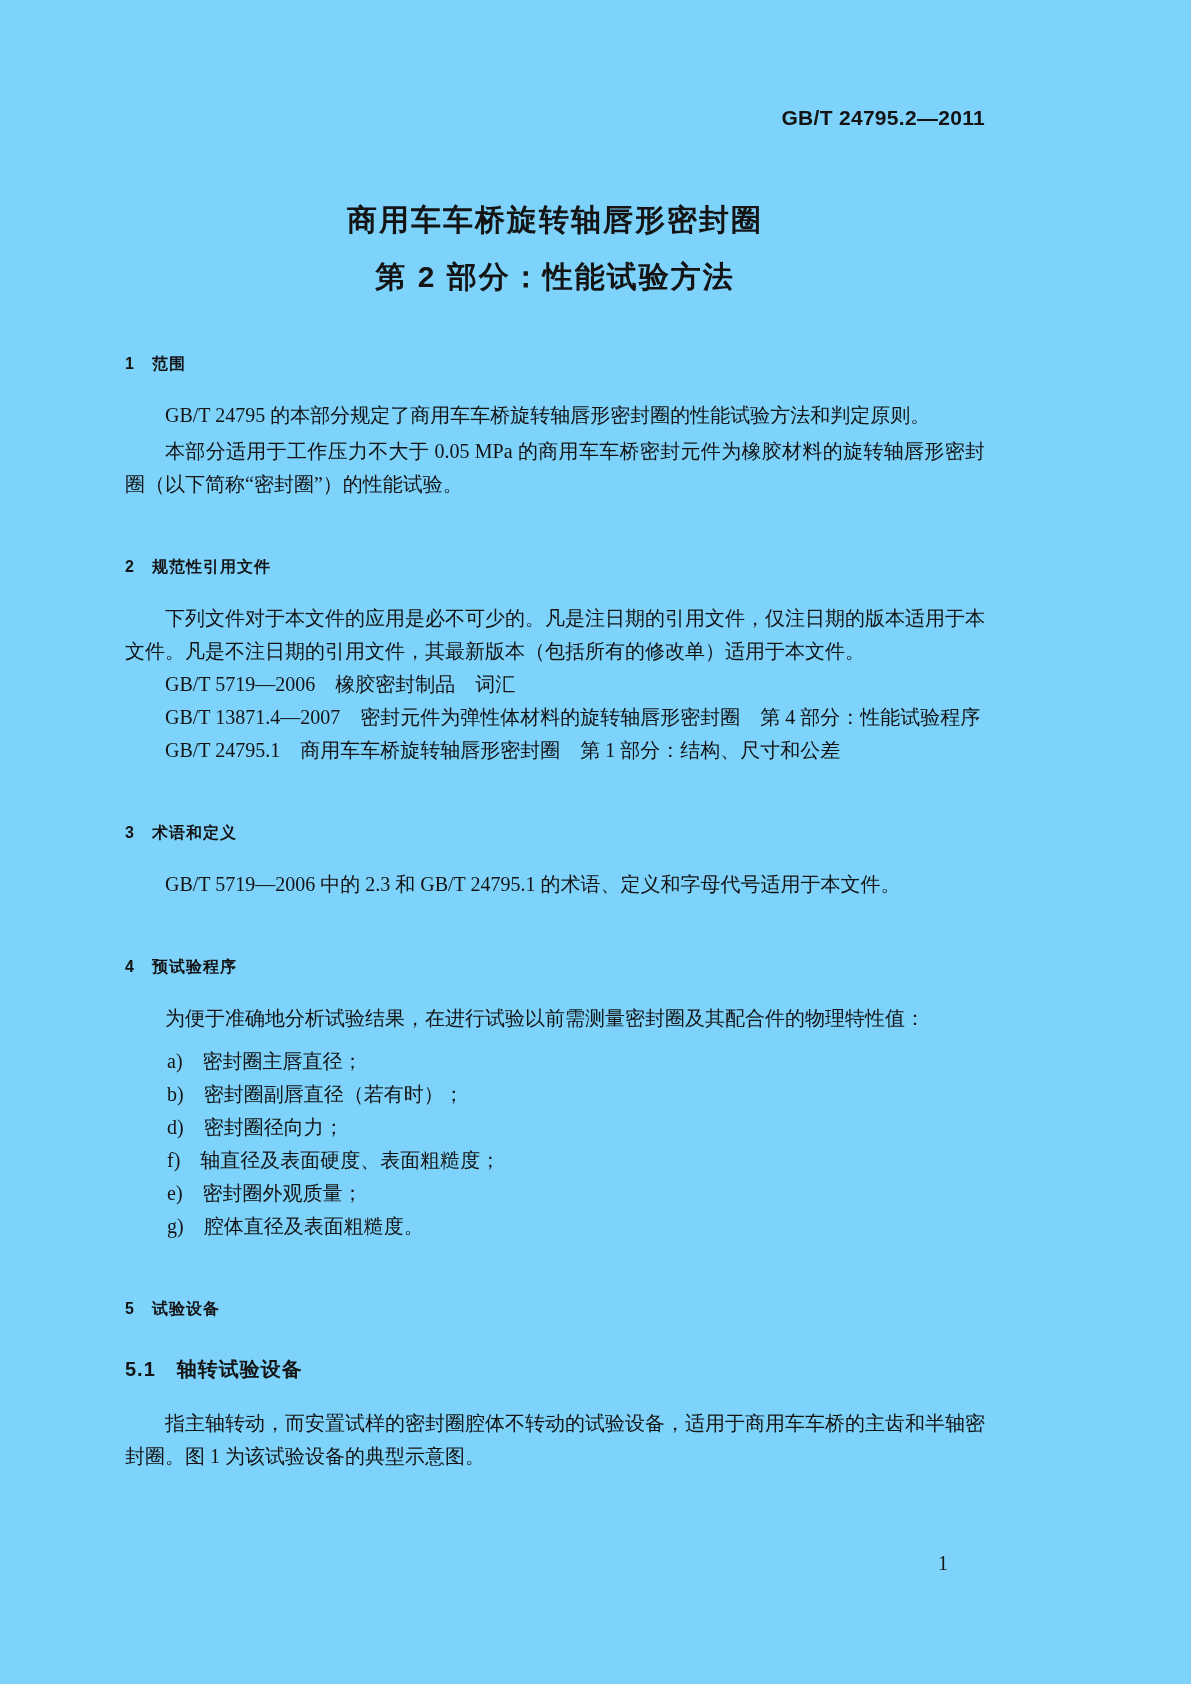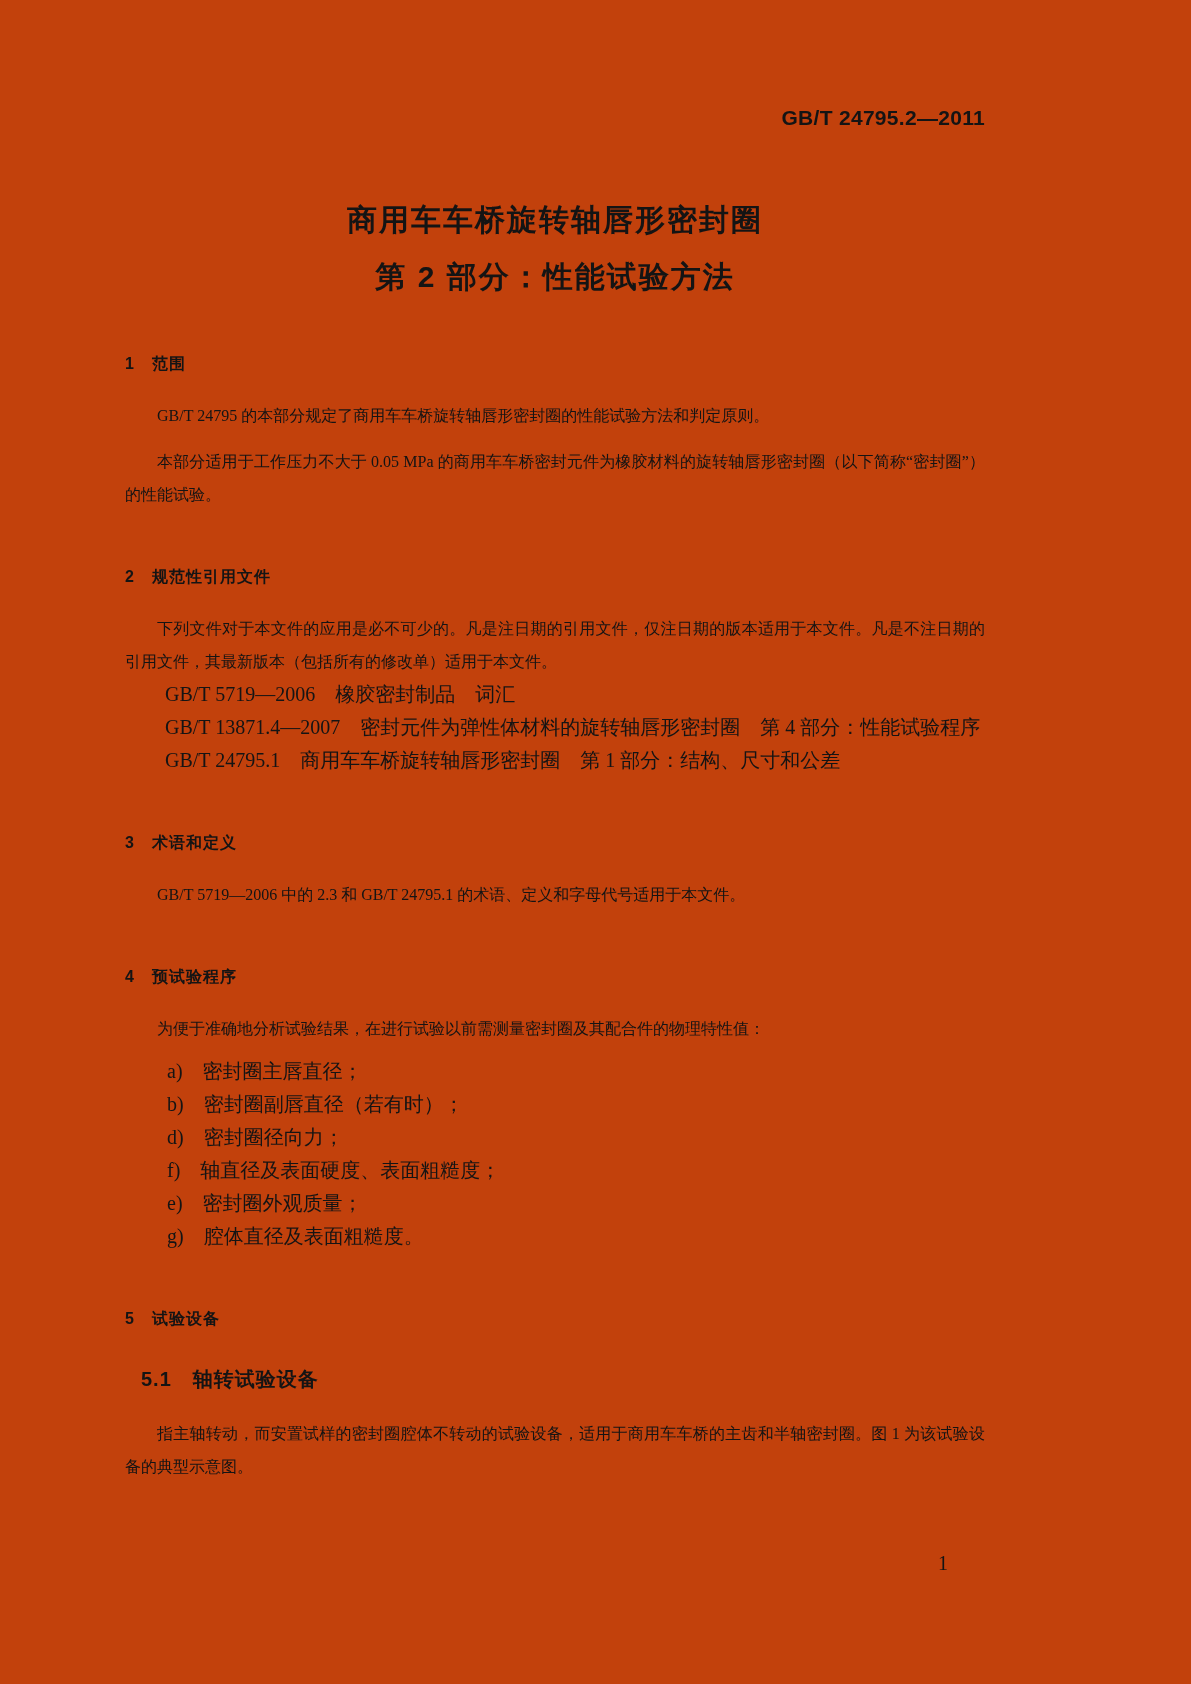--- a/index.html
+++ b/index.html
@@ -6,21 +6,21 @@
   html, body { margin: 0; padding: 0; }
   body {
     width: 1191px; height: 1684px;
     background: #ffffff;
     color: #141414;
     font-family: "Liberation Serif", "DejaVu Serif", serif;
   }
   .page {
     position: relative;
     width: 1191px; height: 1684px;
-    background: #c2410c;
+    background: #7dd3fc;
     overflow: hidden;
   }
   .inner {
     padding: 0 206px 0 125px;
   }
   .doc-number {
     padding-top: 106px;
     text-align: right;
     font-family: "Liberation Sans", "DejaVu Sans", sans-serif;
     font-weight: bold;
@@ -41,31 +41,31 @@
     font-family: "Liberation Sans", "DejaVu Sans", sans-serif;
     font-weight: bold;
     font-size: 16px;
     margin: 56px 0 0 0;
     letter-spacing: 1px;
   }
   .sub-heading {
     font-family: "Liberation Sans", "DejaVu Sans", sans-serif;
     font-weight: bold;
     font-size: 20px;
-    margin: 36px 0 0 16px;
+    margin: 36px 0 0 0;
     letter-spacing: 1px;
   }
   p.body {
-    font-size: 16px;
+    font-size: 20px;
     line-height: 33px;
     margin: 24px 0 0 0;
     text-align: justify;
   }
   p.body.indent { text-indent: 2em; }
-  p.body.follow { margin-top: 13px; }
+  p.body.follow { margin-top: 3px; }
   p.ref {
     font-size: 20px;
     line-height: 33px;
     margin: 0;
     padding-left: 2em;
   }
   ul.items {
     list-style: none;
     margin: 10px;
     padding: 0 0 0 2em;

